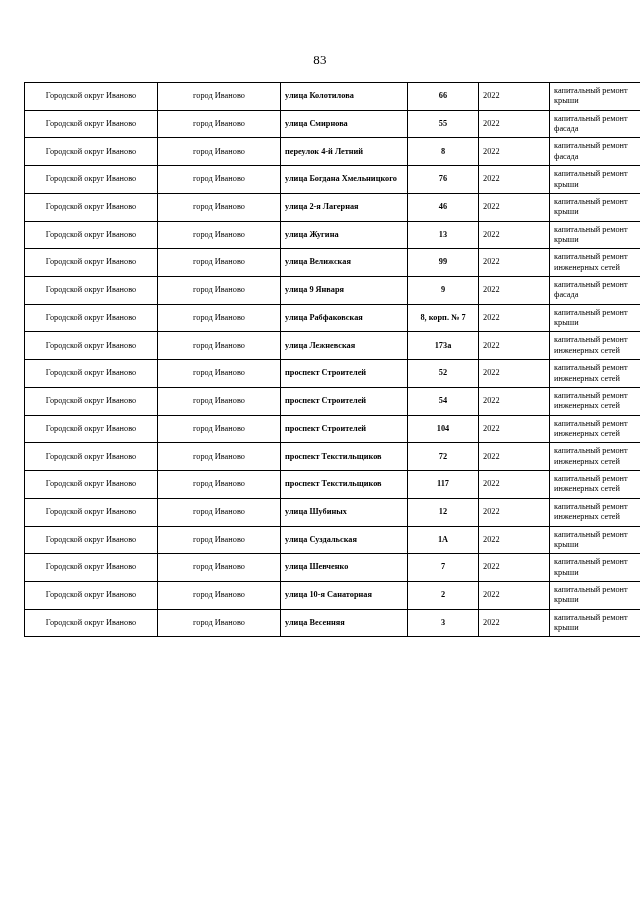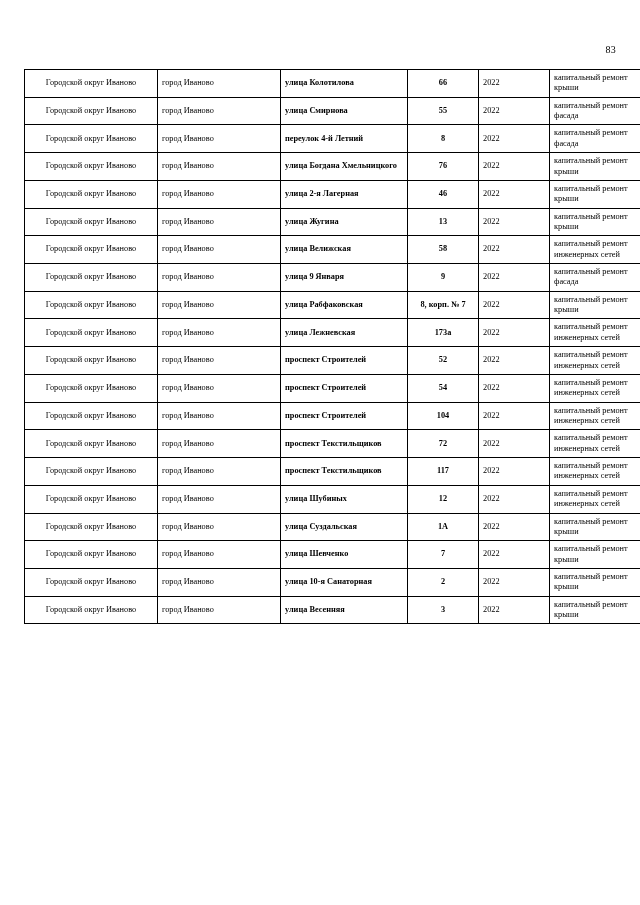--- a/index.html
+++ b/index.html
@@ -15,24 +15,24 @@
     position: relative;
   }
   .page {
     width: 640px;
     height: 905px;
     box-sizing: border-box;
     padding: 40px 24px 24px 24px;
     position: relative;
   }
   .page-number {
-    text-align: right;
-    font-size: 10px;
+    text-align: center;
+    font-size: 13px;
     font-family: "Liberation Serif", serif;
-    margin: 4px 0 14px 0;
+    margin: 12px 0 14px 0;
     letter-spacing: 0.2px;
   }
   table.reg-table {
     border-collapse: collapse;
     width: 572px;
     margin: 0 auto;
     table-layout: fixed;
   }
   table.reg-table td {
     border: 1px solid #000000;
@@ -42,21 +42,21 @@
     vertical-align: middle;
     font-family: "Liberation Serif", serif;
   }
   td.c-municipality {
     width: 124px;
     text-align: center;
     padding-left: 6px;
   }
   td.c-settlement {
     width: 114px;
-    text-align: left;
+    text-align: center;
     padding-left: 8px;
   }
   td.c-street {
     width: 118px;
     text-align: left;
     padding-left: 6px;
     font-weight: bold;
   }
   td.c-house {
     width: 62px;
@@ -125,21 +125,21 @@
           <td class="c-settlement">город Иваново</td>
           <td class="c-street">улица Жугина</td>
           <td class="c-house">13</td>
           <td class="c-year">2022</td>
           <td class="c-work">капитальный ремонт крыши</td>
         </tr>
         <tr>
           <td class="c-municipality">Городской округ Иваново</td>
           <td class="c-settlement">город Иваново</td>
           <td class="c-street">улица Велижская</td>
-          <td class="c-house">58</td>
+          <td class="c-house">99</td>
           <td class="c-year">2022</td>
           <td class="c-work">капитальный ремонт инженерных сетей</td>
         </tr>
         <tr>
           <td class="c-municipality">Городской округ Иваново</td>
           <td class="c-settlement">город Иваново</td>
           <td class="c-street">улица 9 Января</td>
           <td class="c-house">9</td>
           <td class="c-year">2022</td>
           <td class="c-work">капитальный ремонт фасада</td>

